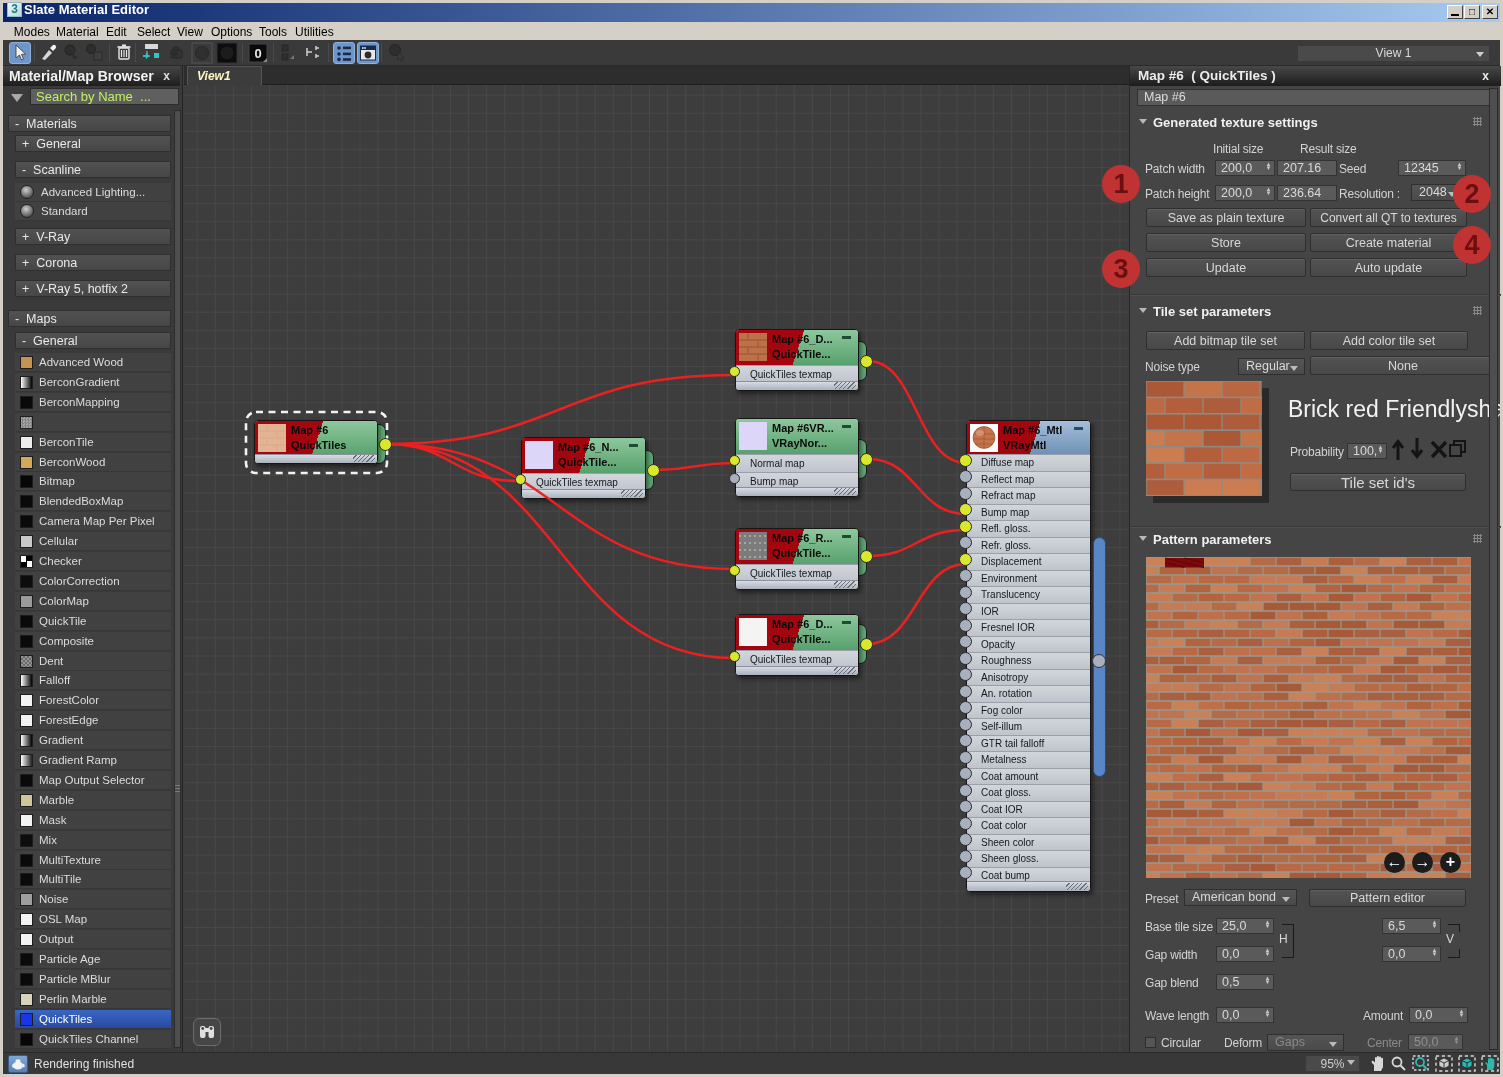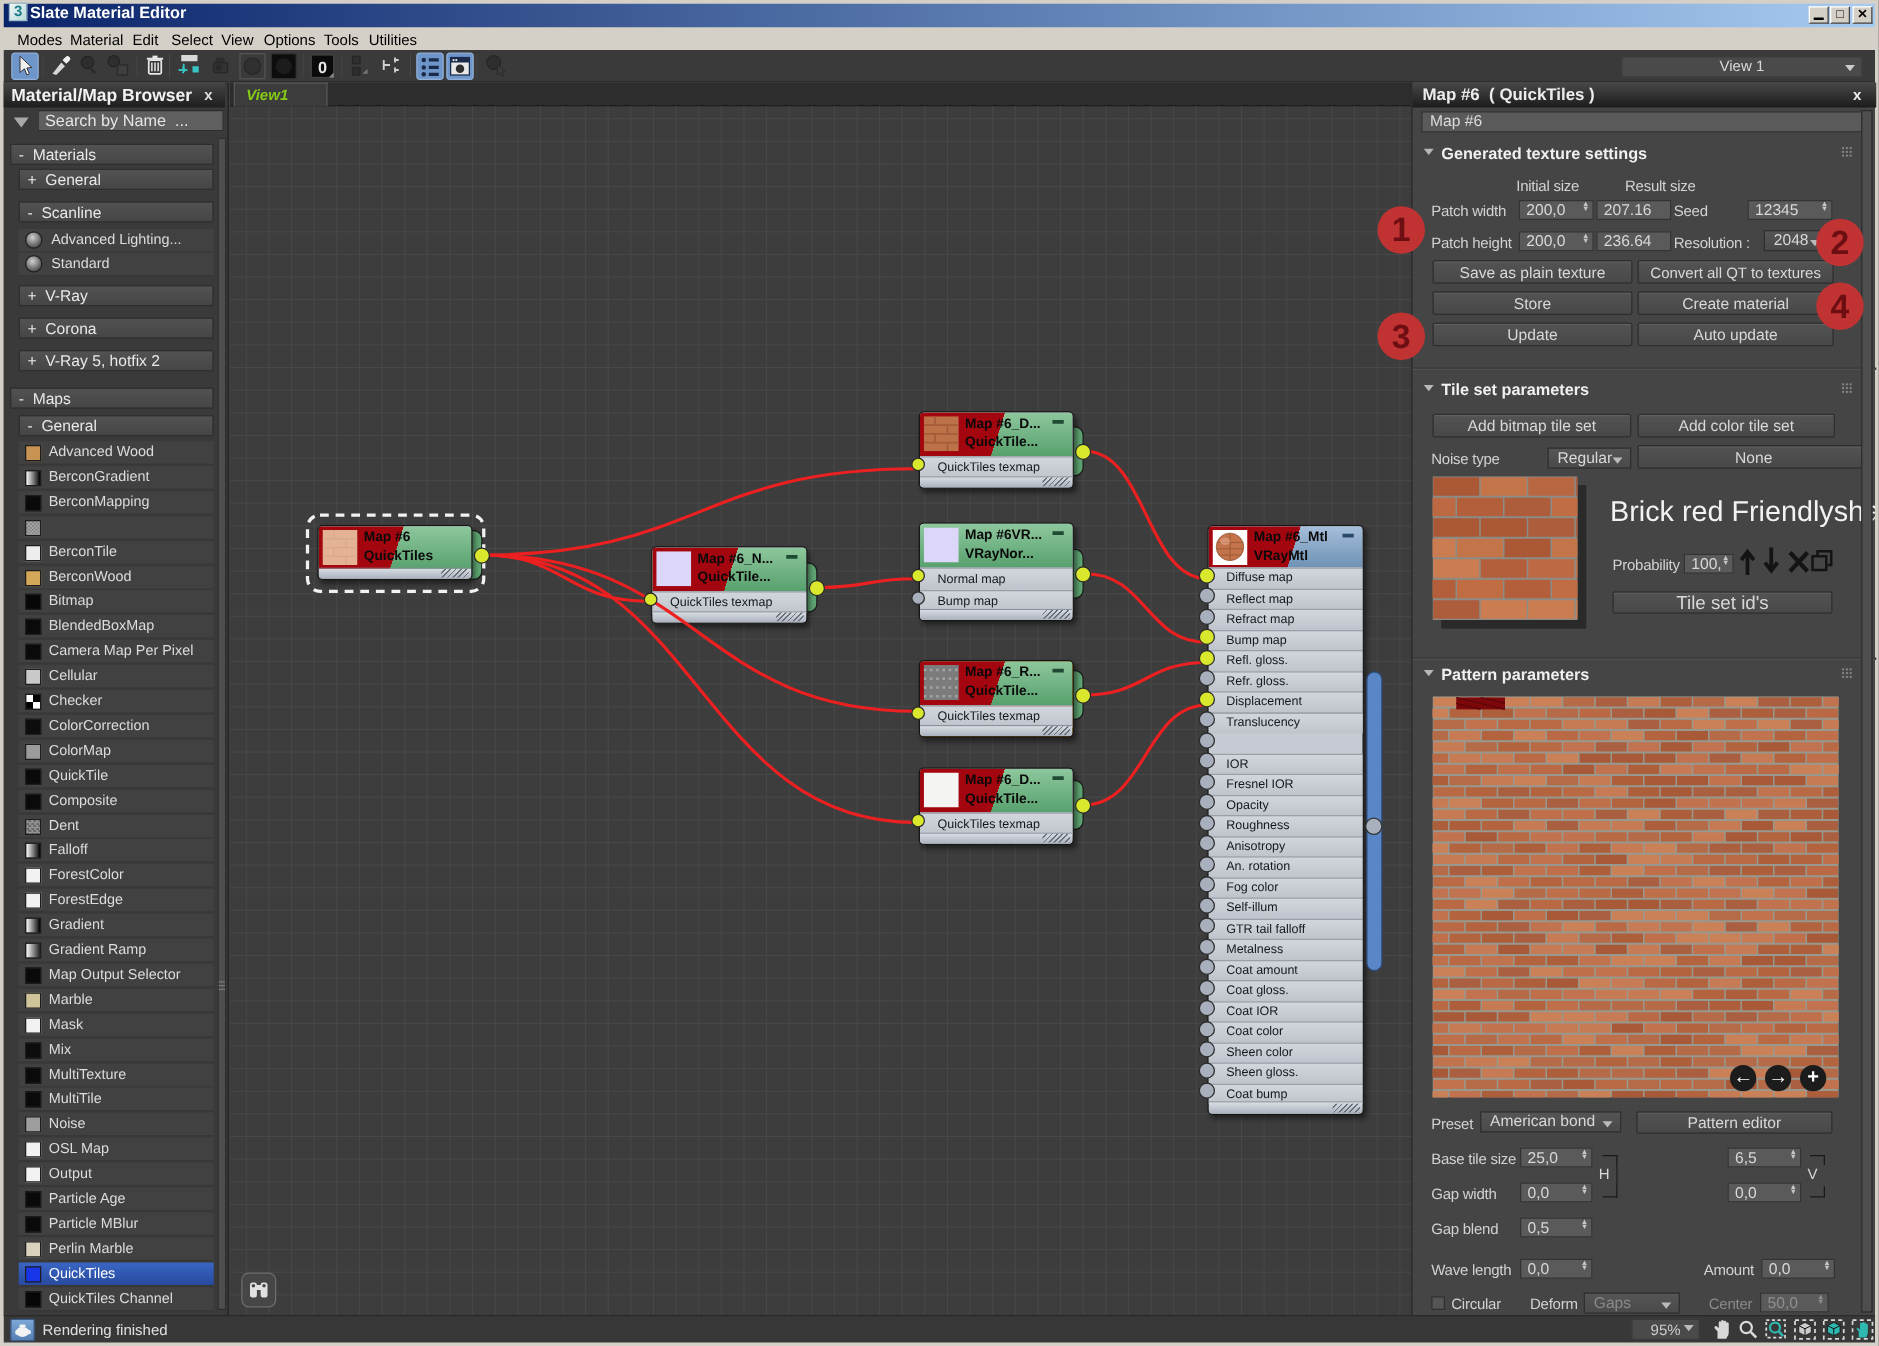--- a/index.html
+++ b/index.html
@@ -18,30 +18,30 @@
 .tbtn.sel{background:#6f96ca;border-radius:3px;border:1px solid #8fb0d8;}
 #viewsel{left:1297px;top:45px;width:193px;height:17px;background:#4a4a4a;border:1px solid #3a3a3a;color:#d8d8d8;font-size:12px;text-align:center;line-height:15px;}
 #viewsel:after{content:"";position:absolute;right:5px;top:6px;border:4px solid transparent;border-top:5px solid #ccc;}
 
 #content{left:3px;top:66px;width:1497px;height:986px;background:#3f3f3f;}
 
 #statusbar{left:3px;top:1052px;width:1497px;height:22px;background:#383838;border-top:1px solid #2a2a2a;color:#e0e0e0;font-size:12px;}
 
 #lpanel{left:3px;top:66px;width:180px;height:986px;background:#3a3a3a;border-right:1px solid #222;}
 #lp-head{left:0px;top:0px;width:177px;height:20px;background:linear-gradient(#454545,#1e1e1e);color:#f2f2f2;font-weight:bold;font-size:14px;line-height:20px;padding-left:6px;}
-#lp-search{left:27px;top:22px;width:149px;height:17px;background:#5f5f5f;border:1px solid #2c2c2c;color:#e5e5e5;font-size:13px;line-height:15px;padding-left:5px;}
+#lp-search{left:27px;top:22px;width:149px;height:17px;background:#5f5f5f;border:1px solid #2c2c2c;color:#bef264;font-size:13px;line-height:15px;padding-left:5px;}
 .lp-cat{position:absolute;background:linear-gradient(#525252,#464646);height:17px;color:#e8e8e8;font-size:12.5px;line-height:17px;border:1px solid #2f2f2f;border-radius:1px;}
 .lp-item{position:absolute;height:19px;background:#414141;border-bottom:1px solid #373737;color:#dcdcdc;font-size:11.5px;line-height:18px;}
 .lp-item.sel{background:linear-gradient(#3a66c4,#274a9e);color:#fff;}
 .swatch{position:absolute;left:5px;top:3px;width:13px;height:13px;border:1px solid #1d1d1d;}
 .lp-scroll{position:absolute;left:171px;top:44px;width:7px;height:938px;background:#4e4e4e;border:1px solid #2c2c2c;}
 
 #nview{left:184px;top:66px;width:946px;height:986px;background:#3d3d3d;}
 #ntabs{position:absolute;left:0;top:0;width:946px;height:19px;background:#2d2d2d;border-bottom:1px solid #1f1f1f;}
-#vtab{position:absolute;left:3px;top:0px;width:75px;height:19px;background:#3c3c3c;border:1px solid #565656;border-bottom:none;color:#84cc16;font-size:12px;font-weight:bold;font-style:italic;padding-left:9px;line-height:18px;}
+#vtab{position:absolute;left:3px;top:0px;width:75px;height:19px;background:#3c3c3c;border:1px solid #565656;border-bottom:none;color:#fef9c3;font-size:12px;font-weight:bold;font-style:italic;padding-left:9px;line-height:18px;}
 #grid{position:absolute;left:0;top:19px;width:946px;height:967px;
 background-image:linear-gradient(to right,#484848 1px,transparent 1px),linear-gradient(to bottom,#484848 1px,transparent 1px);
 background-size:18.1px 18.1px;background-position:12.7px 9.6px;}
 
 .node{position:absolute;border:1px solid #161616;border-radius:4px;box-shadow:2px 3px 4px rgba(0,0,0,0.45);}
 .nhead{position:absolute;left:0;top:0;width:100%;border-radius:3px 3px 0 0;overflow:hidden;}
 .nthumb{position:absolute;left:3px;top:3px;width:28px;height:28px;border:0;}
 .ntitle{position:absolute;left:36px;top:2px;font-size:11px;font-weight:bold;color:#0a0a0a;line-height:15px;white-space:nowrap;}
 .nmin{position:absolute;right:7px;top:6px;width:9px;height:3px;background:#1f4a34;}
 .nslot{position:absolute;left:0;width:100%;background:linear-gradient(#d2d6dc,#bfc4cc);border-top:1px solid #9aa0aa;color:#14181e;font-size:10px;}
@@ -461,21 +461,21 @@
 <div class="ntitle">Map #6_Mtl<br>VRayMtl</div>
 <div class="nmin" style="background:#2a4a6a;"></div>
 <div class="nslot" style="top:33.0px;height:16.5px;line-height:16px;padding-left:14px;">Diffuse map</div>
 <div class="nslot" style="top:49.5px;height:16.5px;line-height:16px;padding-left:14px;">Reflect map</div>
 <div class="nslot" style="top:66.0px;height:16.5px;line-height:16px;padding-left:14px;">Refract map</div>
 <div class="nslot" style="top:82.5px;height:16.5px;line-height:16px;padding-left:14px;">Bump map</div>
 <div class="nslot" style="top:99.0px;height:16.5px;line-height:16px;padding-left:14px;">Refl. gloss.</div>
 <div class="nslot" style="top:115.5px;height:16.5px;line-height:16px;padding-left:14px;">Refr. gloss.</div>
 <div class="nslot" style="top:132.0px;height:16.5px;line-height:16px;padding-left:14px;">Displacement</div>
 <div class="nslot" style="top:148.5px;height:16.5px;line-height:16px;padding-left:14px;">Environment</div>
-<div class="nslot" style="top:149px;height:16.5px;line-height:16px;padding-left:14px;">Translucency</div>
+<div class="nslot" style="top:165.0px;height:16.5px;line-height:16px;padding-left:14px;">Translucency</div>
 <div class="nslot" style="top:181.5px;height:16.5px;line-height:16px;padding-left:14px;">IOR</div>
 <div class="nslot" style="top:198.0px;height:16.5px;line-height:16px;padding-left:14px;">Fresnel IOR</div>
 <div class="nslot" style="top:214.5px;height:16.5px;line-height:16px;padding-left:14px;">Opacity</div>
 <div class="nslot" style="top:231.0px;height:16.5px;line-height:16px;padding-left:14px;">Roughness</div>
 <div class="nslot" style="top:247.5px;height:16.5px;line-height:16px;padding-left:14px;">Anisotropy</div>
 <div class="nslot" style="top:264.0px;height:16.5px;line-height:16px;padding-left:14px;">An. rotation</div>
 <div class="nslot" style="top:280.5px;height:16.5px;line-height:16px;padding-left:14px;">Fog color</div>
 <div class="nslot" style="top:297.0px;height:16.5px;line-height:16px;padding-left:14px;">Self-illum</div>
 <div class="nslot" style="top:313.5px;height:16.5px;line-height:16px;padding-left:14px;">GTR tail falloff</div>
 <div class="nslot" style="top:330.0px;height:16.5px;line-height:16px;padding-left:14px;">Metalness</div>

